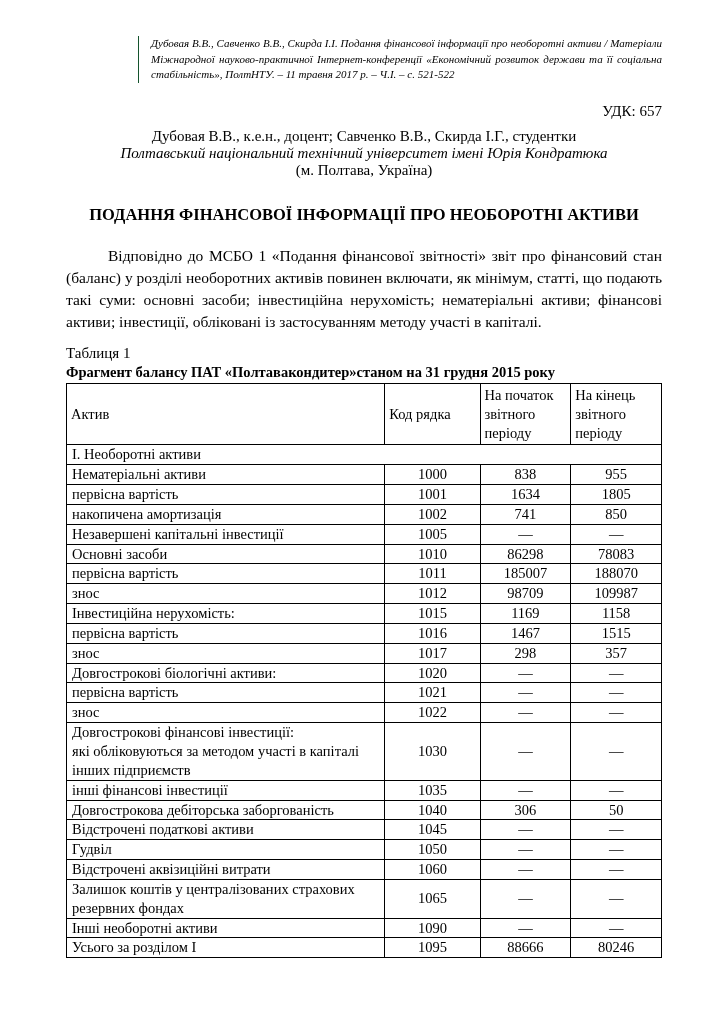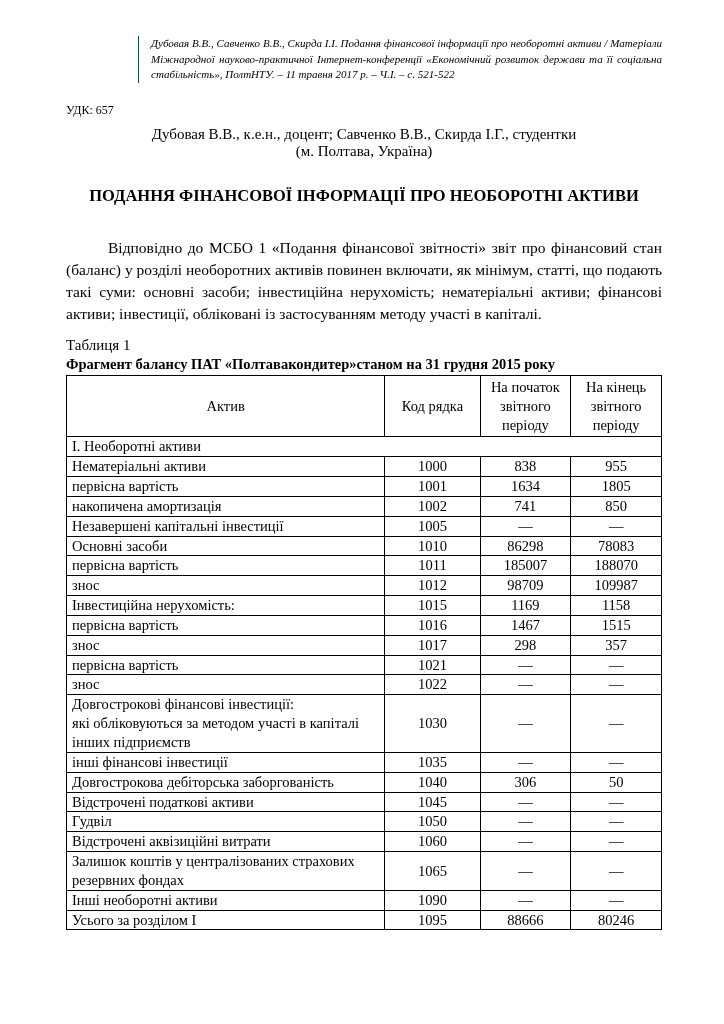--- a/index.html
+++ b/index.html
@@ -16,29 +16,29 @@
   .citation {
     margin-left: 72px;
     border-left: 1px solid #14532d;
     padding-left: 12px;
     font-style: italic;
     font-size: 11px;
     line-height: 1.42;
     text-align: justify;
   }
 
-  .udc { margin-top: 20px; font-size: 12px; }
+  .udc { margin-top: 20px; font-size: 15px; text-align: right; }
 
   .byline { margin-top: 8px; text-align: center; font-size: 15px; }
   .affiliation { text-align: center; font-style: italic; font-size: 15px; }
   .location { text-align: center; font-size: 15px; }
 
   .title {
     margin-top: 26px;
-    margin-bottom: 31px;
+    margin-bottom: 20px;
     text-align: center;
     font-weight: bold;
     font-size: 16.5px;
   }
 
   .body-par {
     margin: 0;
     font-size: 15.5px;
     line-height: 1.42;
     text-align: justify;
@@ -61,34 +61,35 @@
   }
   table.balance th,
   table.balance td {
     border: 1px solid #000000;
     padding: 0 5px;
     line-height: 1.3;
     vertical-align: middle;
     font-weight: normal;
     white-space: pre-line;
   }
-  table.balance th { text-align: center; padding: 2px 4px; }
+  table.balance th { text-align: left; padding: 2px 4px; }
   .c-left { text-align: left; }
   .c-center { text-align: center; }
 </style>
 </head>
 <body>
 
 <div class="page">
 
   <div class="citation">Дубовая В.В., Савченко В.В., Скирда І.І. Подання фінансової інформації про необоротні активи / Матеріали Міжнародної науково-практичної Інтернет-конференції «Економічний розвиток держави та її соціальна стабільність», ПолтНТУ. – 11 травня 2017 р. – Ч.І. – с. 521-522</div>
 
   <div class="udc">УДК: 657</div>
 
   <div class="byline">Дубовая В.В., к.е.н., доцент;  Савченко В.В., Скирда І.Г., студентки</div>
+  <div class="affiliation">Полтавський національний технічний університет імені Юрія Кондратюка</div>
   <div class="location">(м. Полтава, Україна)</div>
 
   <h1 class="title">ПОДАННЯ ФІНАНСОВОЇ ІНФОРМАЦІЇ ПРО НЕОБОРОТНІ АКТИВИ</h1>
 
   <p class="body-par">Відповідно до МСБО 1 «Подання фінансової звітності» звіт про фінансовий стан (баланс) у розділі необоротних активів повинен включати, як мінімум, статті, що подають такі суми: основні засоби; інвестиційна нерухомість; нематеріальні активи; фінансові активи; інвестиції, обліковані із застосуванням методу участі в капіталі.</p>
 
   <div class="table-label">Таблиця 1</div>
   <div class="table-caption">Фрагмент балансу ПАТ «Полтавакондитер»станом на 31 грудня 2015 року</div>
 
   <table class="balance">
@@ -164,20 +165,26 @@
           <td class="c-center">1467</td>
           <td class="c-center">1515</td>
         </tr>
         <tr>
           <td class="c-left">знос</td>
           <td class="c-center">1017</td>
           <td class="c-center">298</td>
           <td class="c-center">357</td>
         </tr>
         <tr>
+          <td class="c-left">Довгострокові біологічні активи:</td>
+          <td class="c-center">1020</td>
+          <td class="c-center">—</td>
+          <td class="c-center">—</td>
+        </tr>
+        <tr>
           <td class="c-left">первісна вартість</td>
           <td class="c-center">1021</td>
           <td class="c-center">—</td>
           <td class="c-center">—</td>
         </tr>
         <tr>
           <td class="c-left">знос</td>
           <td class="c-center">1022</td>
           <td class="c-center">—</td>
           <td class="c-center">—</td>

